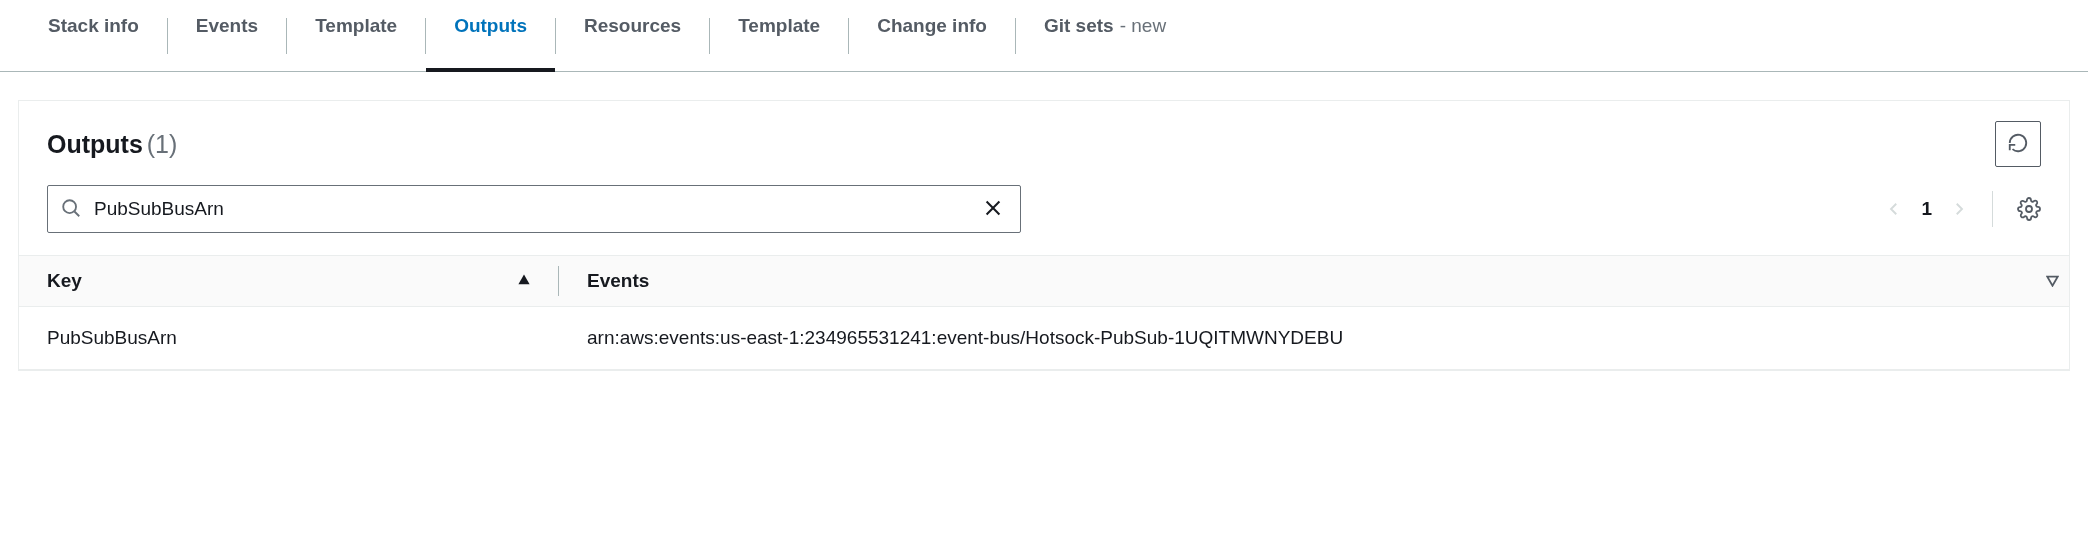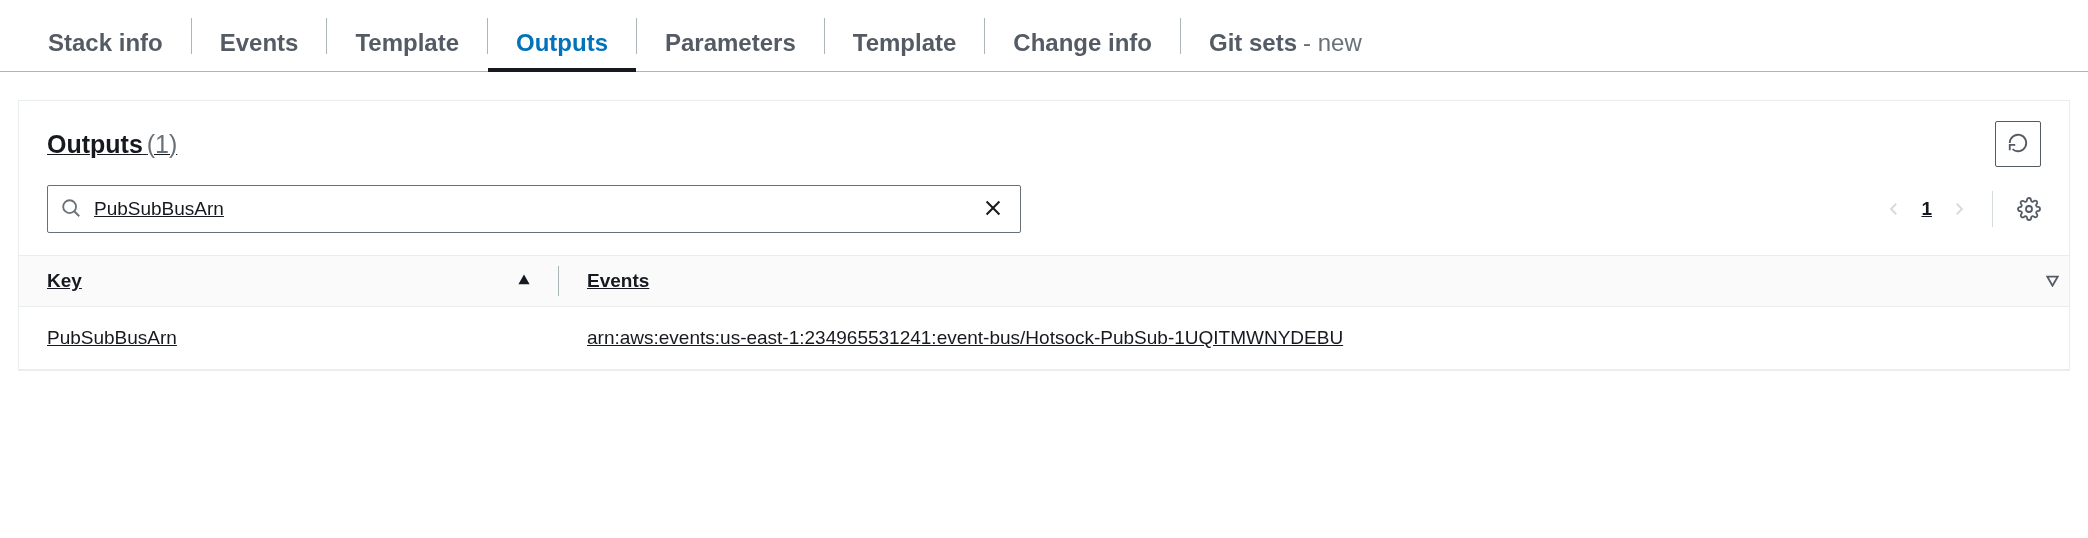--- a/index.html
+++ b/index.html
@@ -17,22 +17,22 @@
       display: flex;
       align-items: center;
       padding: 0 20px;
       border-bottom: 1px solid #aab7b8;
       height: 72px;
     }
     .tab {
       padding: 0 28px;
       height: 42px;
       display: flex;
-      align-items: flex-end;
-      font-size: 24px;
+      align-items: flex-start;
+      font-size: 19px;
       font-weight: 700;
       color: #545b64;
       cursor: pointer;
       position: relative;
       white-space: nowrap;
     }
     .tab.active {
       color: #0073bb;
     }
     .tab.active::after {
@@ -51,21 +51,20 @@
     }
     .tab-suffix {
       font-weight: 400;
       margin-left: 6px;
       color: #687078;
     }
     .panel {
       margin: 28px 18px 4px 18px;
       border: 1px solid #eaeded;
       background: #ffffff;
-      text-decoration: underline;
     }
     .panel-header {
       display: flex;
       align-items: center;
       justify-content: space-between;
       padding: 20px 28px 0 28px;
     }
     .panel-title {
       font-size: 25px;
       font-weight: 700;
@@ -252,21 +251,21 @@
   <div class="tab-divider"></div>
   <div class="tab">
       <span>Template</span>
     </div>
   <div class="tab-divider"></div>
   <div class="tab active">
       <span>Outputs</span>
     </div>
   <div class="tab-divider"></div>
   <div class="tab">
-      <span>Parameters</span>
+      <span>Resources</span>
     </div>
   <div class="tab-divider"></div>
   <div class="tab">
       <span>Template</span>
     </div>
   <div class="tab-divider"></div>
   <div class="tab">
       <span>Change info</span>
     </div>
   <div class="tab-divider"></div>

